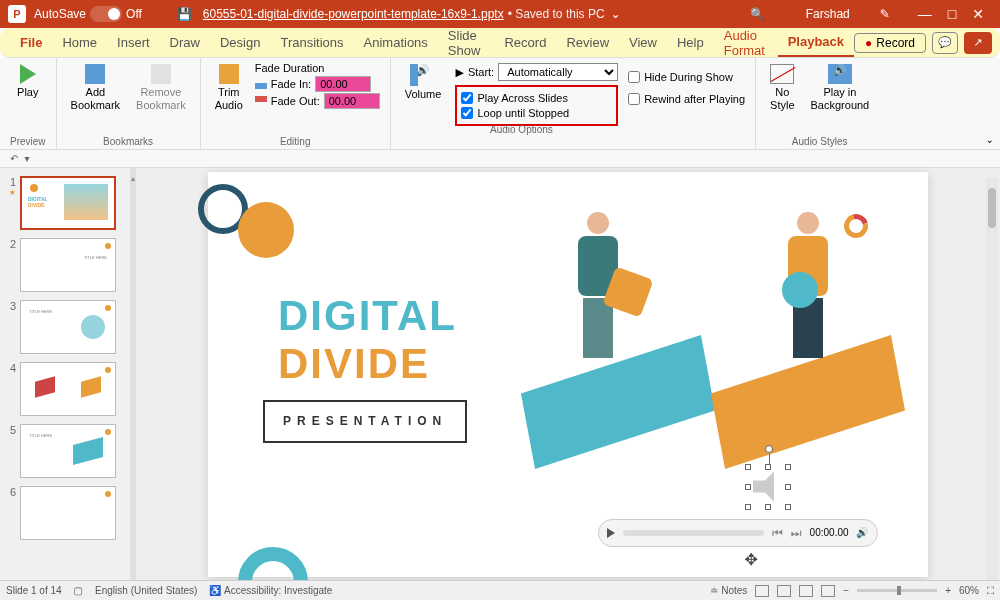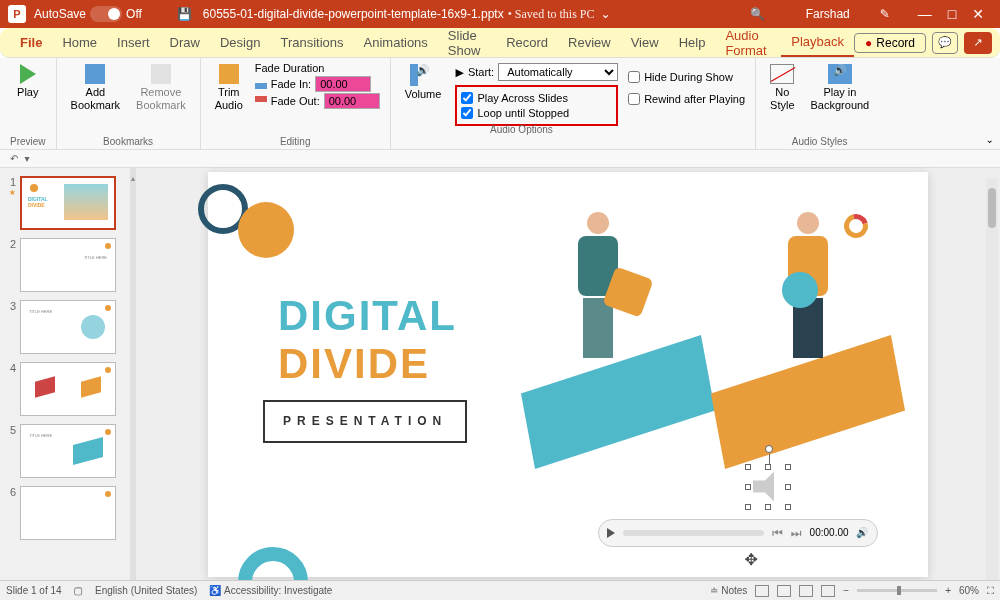--- a/index.html
+++ b/index.html
@@ -5,34 +5,34 @@
 * { margin: 0; padding: 0; box-sizing: border-box; font-family: 'Segoe UI', sans-serif; }
 body { background: #fff; width: 1000px; height: 600px; overflow: hidden; position: relative; }
 
 
 .titlebar { background: #C43E1C; height: 28px; display: flex; align-items: center; color: #fff; font-size: 12px; padding: 0 8px; }
 .titlebar .app-icon { width: 18px; height: 18px; background: #fff; border-radius: 3px; margin-right: 8px; display: flex; align-items: center; justify-content: center; color: #C43E1C; font-weight: bold; font-size: 11px; }
 .titlebar .autosave { display: flex; align-items: center; margin-right: 26px; }
 .titlebar .toggle { width: 32px; height: 16px; background: rgba(255,255,255,0.2); border-radius: 8px; margin: 0 4px; position: relative; }
 .titlebar .toggle::after { content:''; position:absolute; right:2px; top:2px; width:12px; height:12px; background:#fff; border-radius:50%; }
 .titlebar .save-icon { margin: 0 10px; }
-.titlebar .filename { flex: 0 0 auto; }
-.titlebar .saved { margin-left: 4px; opacity: 0.9; font-family: Liberation Serif, serif; }
+.titlebar .filename { flex: 0 0 auto; text-decoration: underline; }
+.titlebar .saved { margin-left: 4px; opacity: 0.9; }
 .titlebar .chevron { margin-left: 6px; }
 .titlebar .spacer { flex: 1; }
 .titlebar .search-ic { margin-right: 40px; }
 .titlebar .user { margin-right: 30px; }
 .titlebar .winbtn { margin: 0 8px; font-size: 14px; }
 
 
 .tabs { background: #fef9c3; height: 30px; border-bottom: 1px solid #ddd; display: flex; align-items: center; padding-left: 10px; font-size: 13px; border-radius: 9px; }
 .tabs .tab { padding: 0 10px; height: 100%; display: flex; align-items: center; color: #555; cursor: pointer; }
 .tabs .tab.file { color: #C43E1C; font-weight: 600; }
 .tabs .tab.af { color: #C43E1C; }
-.tabs .tab.active { color: #C43E1C; border-bottom: 2px solid #C43E1C; font-weight: 400; text-align: center; }
+.tabs .tab.active { color: #C43E1C; border-bottom: 2px solid #C43E1C; font-weight: 700; text-align: center; }
 .tabs .right { margin-left: auto; display: flex; align-items: center; gap: 6px; padding-right: 8px; }
 .tabs .record-btn { border: 1px solid #888; border-radius: 4px; padding: 2px 10px; display: flex; align-items: center; gap: 4px; font-size: 12px; }
 .tabs .record-btn::before { content:'●'; color:#c00; }
 .tabs .share-btn { background:#C43E1C; color:#fff; width:28px; height:22px; border-radius:4px; display:flex;align-items:center;justify-content:center; font-size:11px; }
 .tabs .comment-btn { border:1px solid #888; border-radius:4px; width:26px; height:22px; display:flex;align-items:center;justify-content:center; font-size:11px; }
 
 
 .ribbon { height: 92px; background: #f8f8f8; border-bottom: 1px solid #ddd; display: flex; font-size: 11px; position: relative; }
 .ribbon .group { border-right: 1px solid #ddd; padding: 4px 10px 2px; display: flex; flex-direction: column; align-items: center; }
 .ribbon .group-label { color: #666; font-size: 10px; margin-top: auto; padding-top: 2px; }

